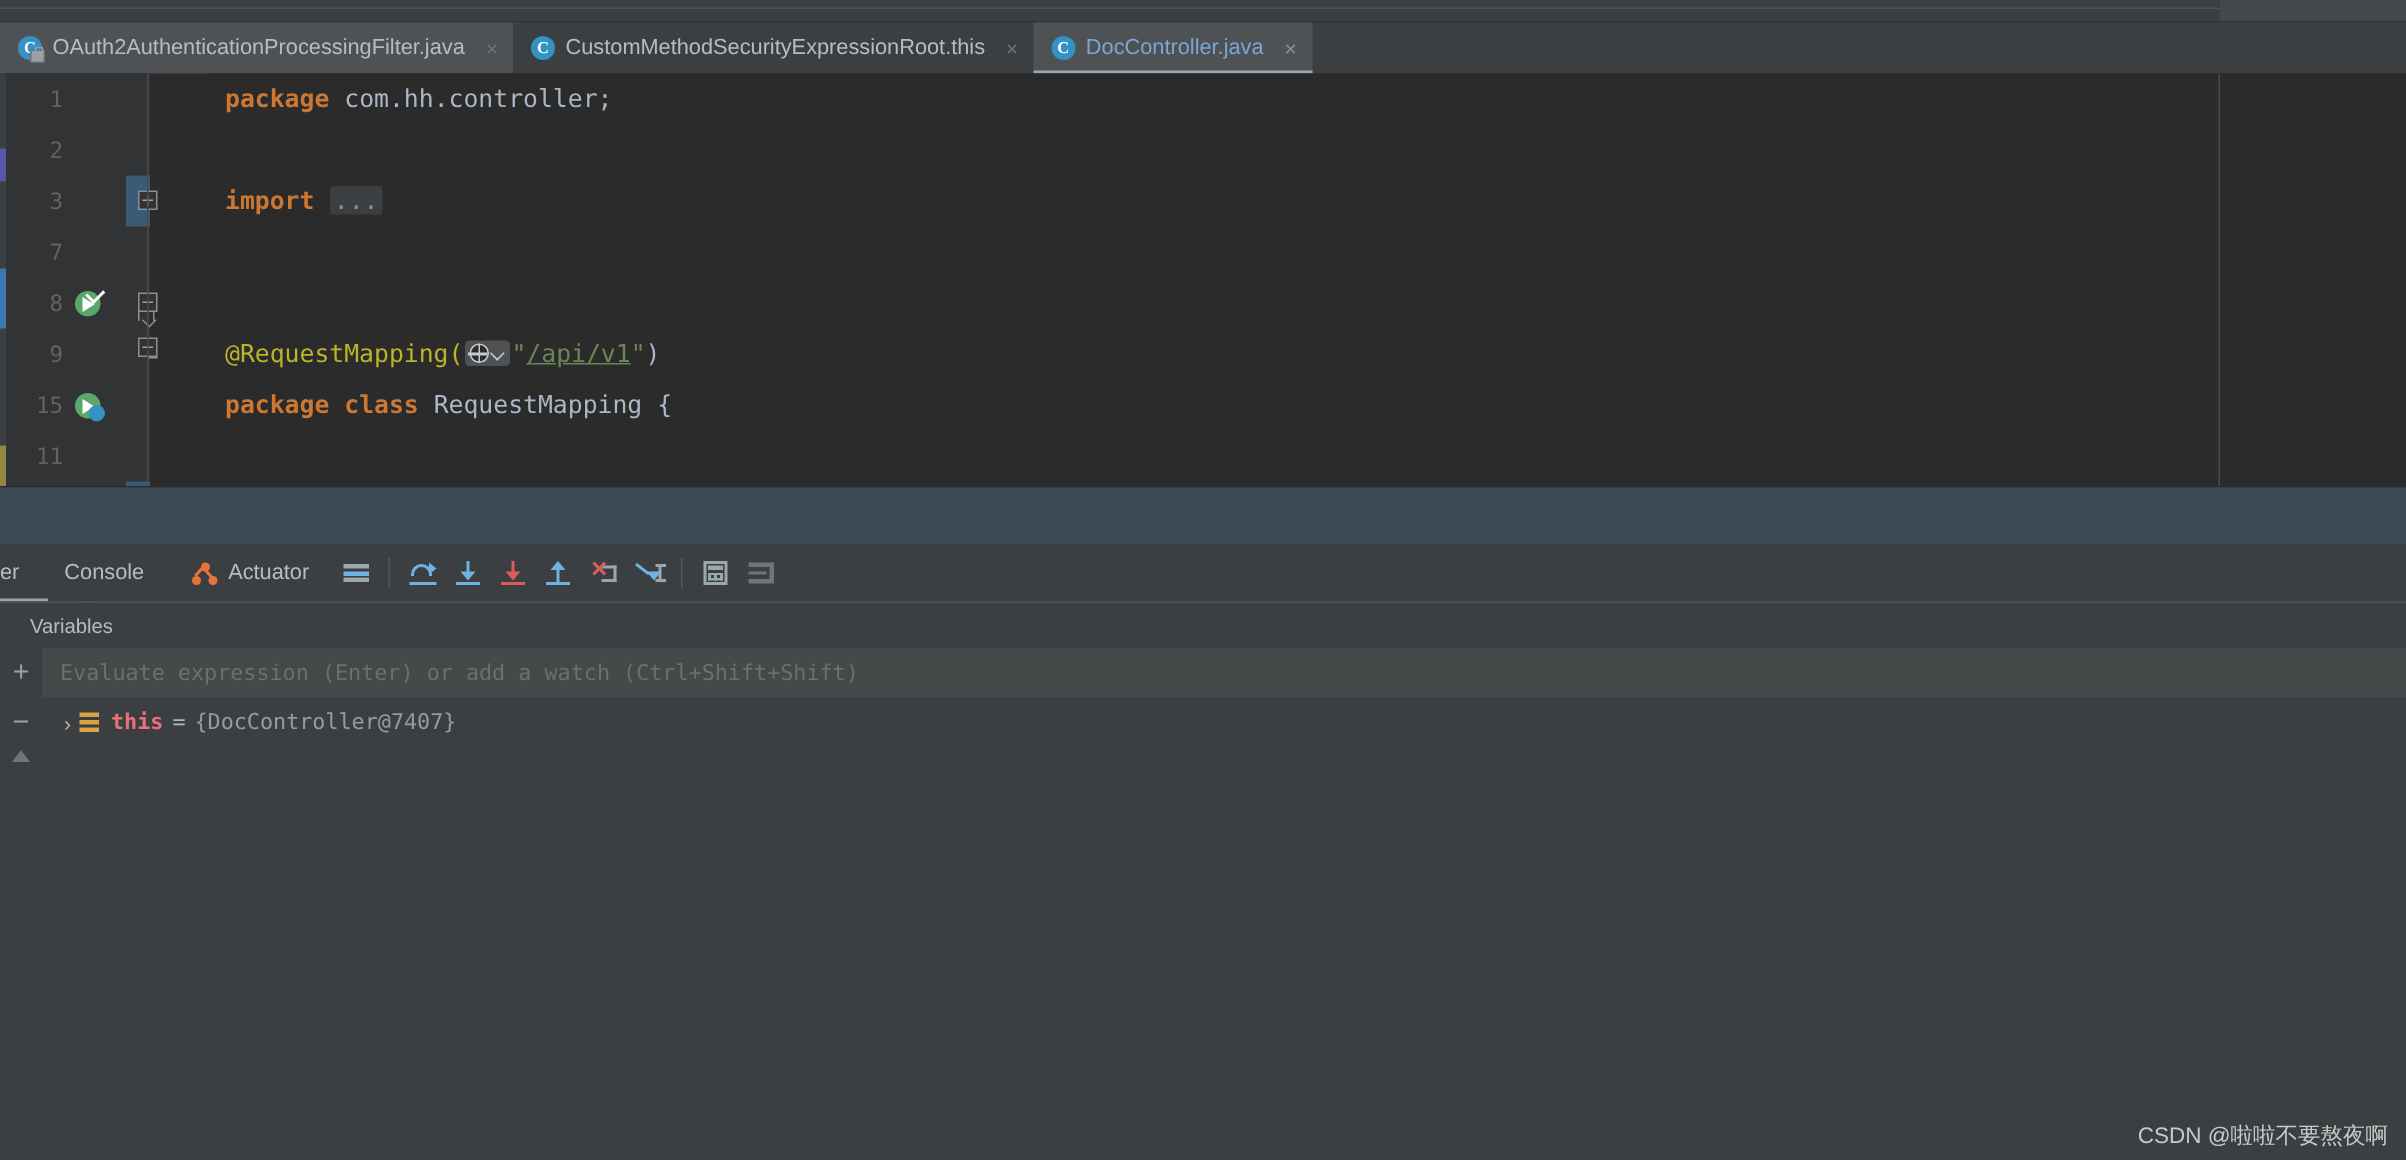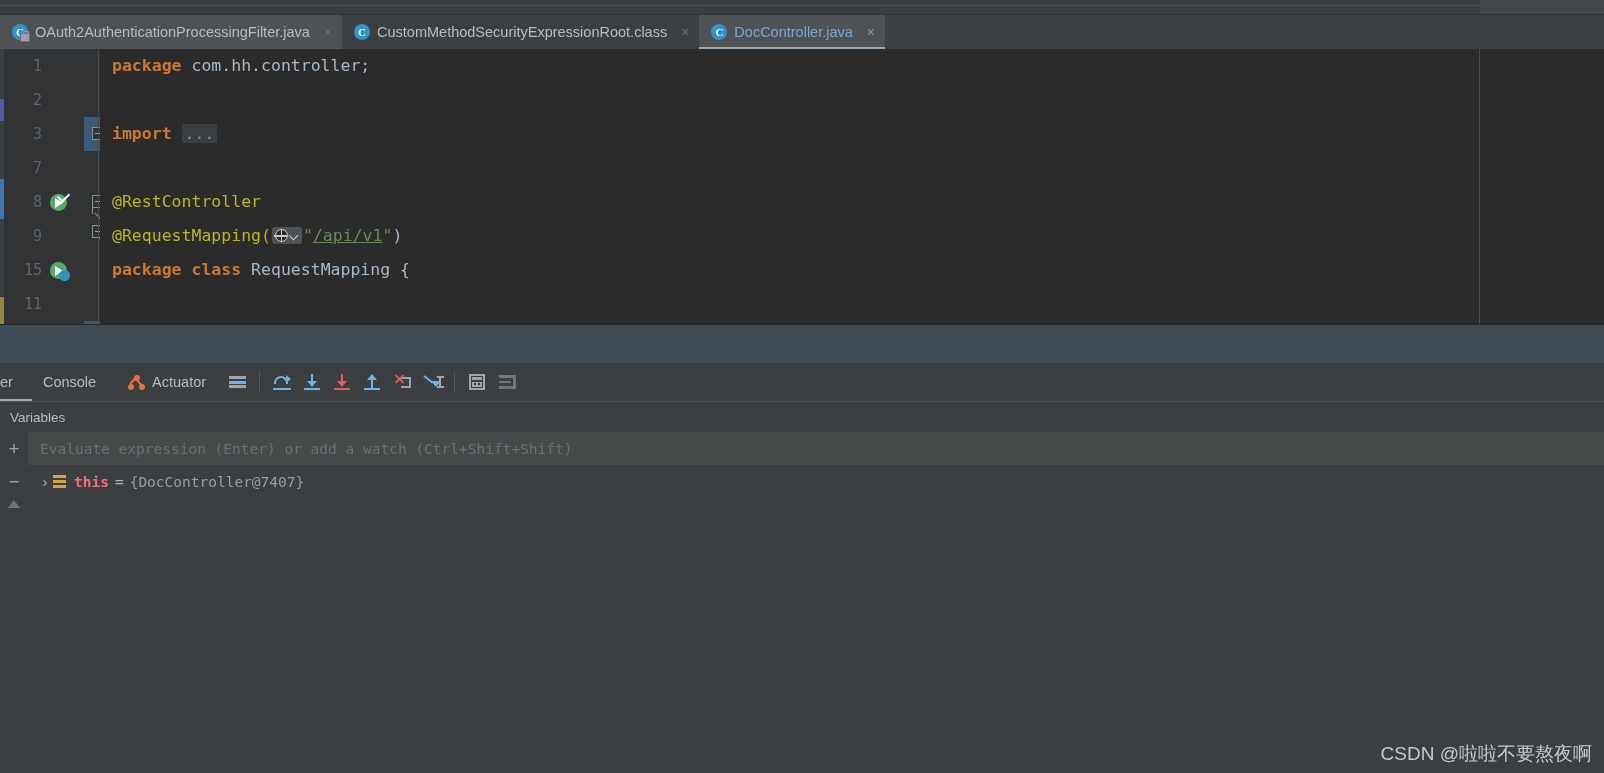--- a/index.html
+++ b/index.html
@@ -38,21 +38,21 @@
                border:1px solid #9aa0a6;border-bottom:none;border-radius:2px 2px 0 0;}
 
   
   .editor-wrap{flex:1 1 auto;display:flex;position:relative;background:#2b2b2b;min-height:0;}
   .leftmark{width:4px;background:#3c3f41;flex:0 0 auto;position:relative;}
   .leftmark .m1{position:absolute;left:0;width:4px;background:#6c6cff;opacity:.55;}
   .leftmark .m2{position:absolute;left:0;width:4px;background:#3b78b0;}
   .leftmark .m3{position:absolute;left:0;width:4px;background:#b5a642;opacity:.7;}
 
   .gutter{width:96px;flex:0 0 auto;background:#313335;position:relative;}
-  .codearea{flex:1 1 auto;position:relative;background:#2b2b2b;overflow:hidden;}
+  .codearea{flex:1 1 auto;position:relative;background:#2b2b2b;overflow:hidden;margin-left:38px;}
   .rightgut{width:124px;flex:0 0 auto;background:#2b2b2b;position:relative;border-left:1px solid #4b4b4b;}
 
   .row{position:absolute;left:0;right:0;height:34px;}
   .lnum{position:absolute;right:58px;top:0;height:34px;line-height:34px;
         font-family:"DejaVu Sans Mono","Liberation Mono",monospace;font-size:15px;color:#606366;text-align:right;}
   .lnum.cur{color:#a4a3a3;}
   .gicon{position:absolute;left:46px;top:8px;width:19px;height:19px;}
   .fold{position:absolute;left:88px;top:0;height:34px;width:14px;}
 
   
@@ -180,21 +180,21 @@
   .g-layout{width:17px;height:14px;position:relative;}
   .g-layout b{position:absolute;height:2.5px;background:#6f7679;display:block;left:0;}
   .g-layout b:nth-child(1){top:0;width:17px;}
   .g-layout b:nth-child(2){top:5.5px;width:12px;}
   .g-layout b:nth-child(3){top:11px;width:17px;}
   .g-layout i{position:absolute;right:0;top:3px;width:2.5px;height:8px;background:#6f7679;}
 
   
   .varhdr{height:30px;background:#3c3f41;display:flex;align-items:center;flex:0 0 auto;position:relative;
           border-top:1px solid #4e5254;}
-  .varhdr .lbl{font-size:13.5px;color:#bbbbbb;padding-left:10px;}
+  .varhdr .lbl{font-size:13.5px;color:#bbbbbb;padding-left:20px;}
 
   
   .evalrow{height:33px;background:#3c3f41;display:flex;align-items:stretch;flex:0 0 auto;position:relative;}
   .sidebtn{width:28px;display:flex;align-items:center;justify-content:center;color:#9aa0a3;font-size:19px;flex:0 0 auto;}
   .evalinput{flex:1 1 auto;background:#45494a;display:flex;align-items:center;
              font-family:"DejaVu Sans Mono","Liberation Mono",monospace;font-size:14.5px;color:#6b6f71;padding-left:12px;}
 
   .varrow{height:33px;background:#3c3f41;display:flex;align-items:center;flex:0 0 auto;position:relative;}
   .varrow .chev{color:#b4b4b4;font-size:14px;margin-left:9px;width:16px;text-align:center;}
   .varicon{width:13px;height:13px;position:relative;margin-right:8px;flex:0 0 auto;}
@@ -202,21 +202,21 @@
   .varicon b:nth-child(1){top:0;} .varicon b:nth-child(2){top:5px;} .varicon b:nth-child(3){top:10px;}
   .vtxt{font-family:"DejaVu Sans Mono","Liberation Mono",monospace;font-size:14.5px;}
   .vname{color:#e8707a;font-weight:bold;}
   .veq{color:#a9b7c6;}
   .vval{color:#9a9a9a;}
 
   .lastrow{flex:1 1 auto;background:#3c3f41;position:relative;}
   .uparrow{position:absolute;left:8px;top:2px;width:0;height:0;
      border-bottom:8px solid #6f7679;border-left:6px solid transparent;border-right:6px solid transparent;}
 
-  .watermark{position:absolute;right:12px;bottom:6px;font-size:19px;color:#c8c8c8;
+  .watermark{position:absolute;right:12px;bottom:6px;font-size:15px;color:#c8c8c8;
              font-family:"Liberation Sans",sans-serif;white-space:nowrap;}
 </style>
 </head>
 <body>
 
 <div class="ide">
 
   <div class="topstrip">
     <div class="tsline"></div>
     <div class="tsright"></div>
@@ -230,21 +230,21 @@
           <span class="lock"></span>
       </span>
       <span class="ttl">OAuth2AuthenticationProcessingFilter.java</span>
       <span class="tab-x">×</span>
     </div>
     <div class="tab mid">
       <span class="cicon">
         <span class="disc"></span>
           <span class="cl">C</span>
       </span>
-      <span class="ttl">CustomMethodSecurityExpressionRoot.class</span>
+      <span class="ttl">CustomMethodSecurityExpressionRoot.this</span>
       <span class="tab-x">×</span>
     </div>
     <div class="tab active">
       <span class="cicon">
         <span class="disc"></span>
           <span class="cl">C</span>
       </span>
       <span class="ttl">DocController.java</span>
       <span class="tab-x">×</span>
     </div>
@@ -378,21 +378,20 @@
       </div>
       <div class="fline" style="left:94px;top:0;height:516px;background:#4b4b4b;"></div>
     </div>
 
     <div class="codearea">
 
       <div class="code" style="top:0px;"><span class="kw">package</span> <span class="pkg">com.hh.controller;</span></div>
 
       <div class="code" style="top:68px;"><span class="kw">import</span> <span class="fold-ph">...</span></div>
 
-      <div class="code" style="top:136px;"><span class="anno">@RestController</span></div>
 
       <div class="code" style="top:170px;"><span class="anno">@RequestMapping(</span><span class="globe"><span class="gb"></span><span class="chev"></span></span><span class="str">"</span><span class="urlstr">/api/v1</span><span class="str">"</span><span class="punc">)</span></div>
 
       <div class="code" style="top:204px;"><span class="kw">package</span> <span class="kw">class</span> <span class="cls">RequestMapping</span> <span class="punc">{</span></div>
 
       <div class="code" style="top:272px;">    </div>
 
     </div>
 
     <div class="rightgut">

